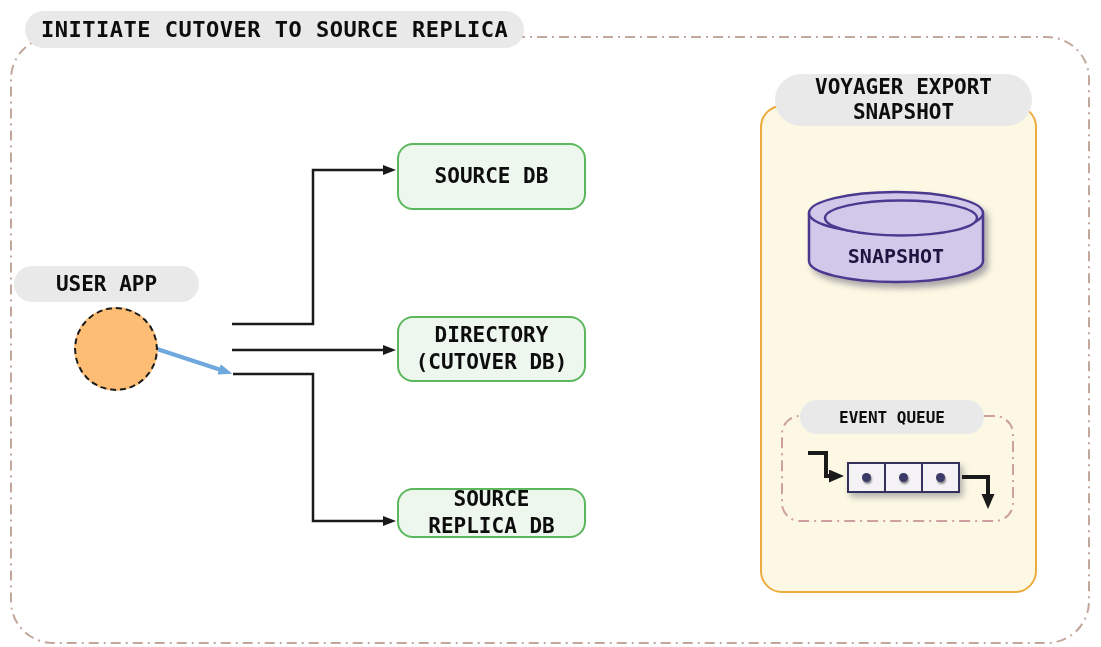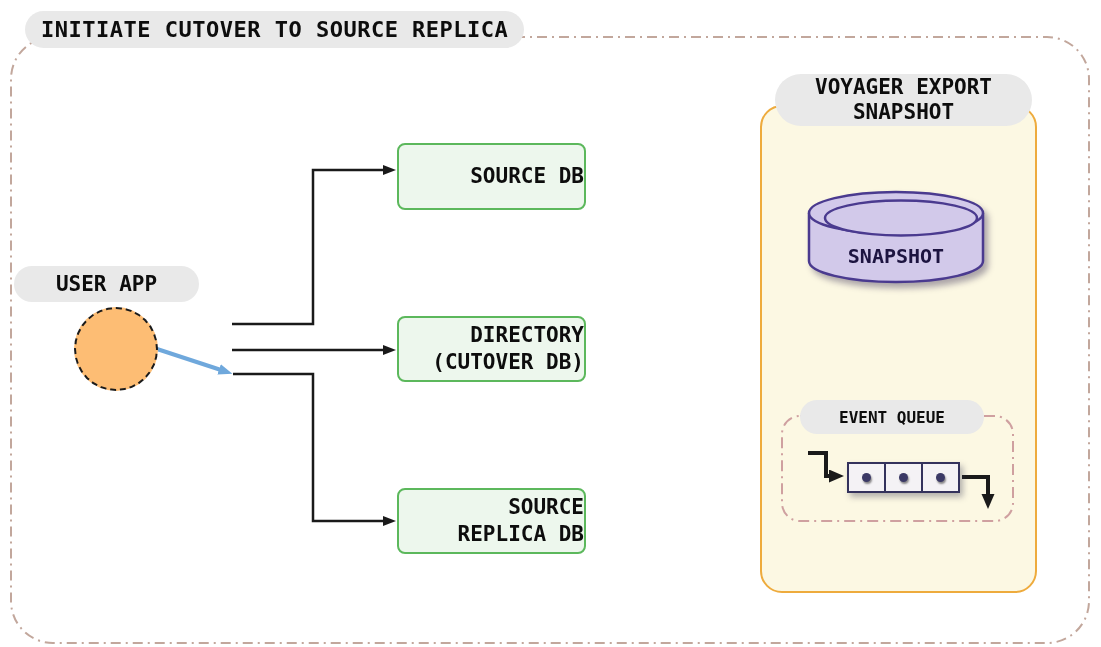--- a/index.html
+++ b/index.html
@@ -21,27 +21,27 @@
   .pill-voyager{left:775px;top:66px;width:257px;height:52px;font-size:21px;line-height:25px;border-radius:26px;}
   .pill-equeue{left:800px;top:392px;width:184px;height:34px;font-size:16px;border-radius:17px;}
 
   .user-circle{
     position:absolute;left:74px;top:299px;width:84px;height:84px;
     background:#fdbd74;border:2.5px dashed #1a1a1a;border-radius:50%;
   }
 
   .dbbox{
     position:absolute;left:397px;width:189px;
-    background:#edf7ed;border:2px solid #5cb85c;border-radius:8px;
-    display:flex;flex-direction:column;align-items:flex-end;justify-content:center;
+    background:#edf7ed;border:2px solid #5cb85c;border-radius:16px;
+    display:flex;flex-direction:column;align-items:center;justify-content:center;
     font-weight:bold;font-size:21px;line-height:27px;color:#0d0d0d;white-space:nowrap;
   }
   .dbbox-1{top:135px;height:67px;}
   .dbbox-2{top:308px;height:66px;}
-  .dbbox-3{top:480px;height:66px;}
+  .dbbox-3{top:480px;height:50px;}
 
   .yellow-panel{
     position:absolute;left:760px;top:97px;width:277px;height:488px;
     background:#fcf8e3;border:2px solid #eeab3d;border-radius:22px;
   }
 
   .cylinder-svg{position:absolute;left:806px;top:180px;
     filter:drop-shadow(4px 5px 3px rgba(50,40,80,.40));}
   .cyl-label{
     position:absolute;left:806px;top:236px;width:180px;text-align:center;

